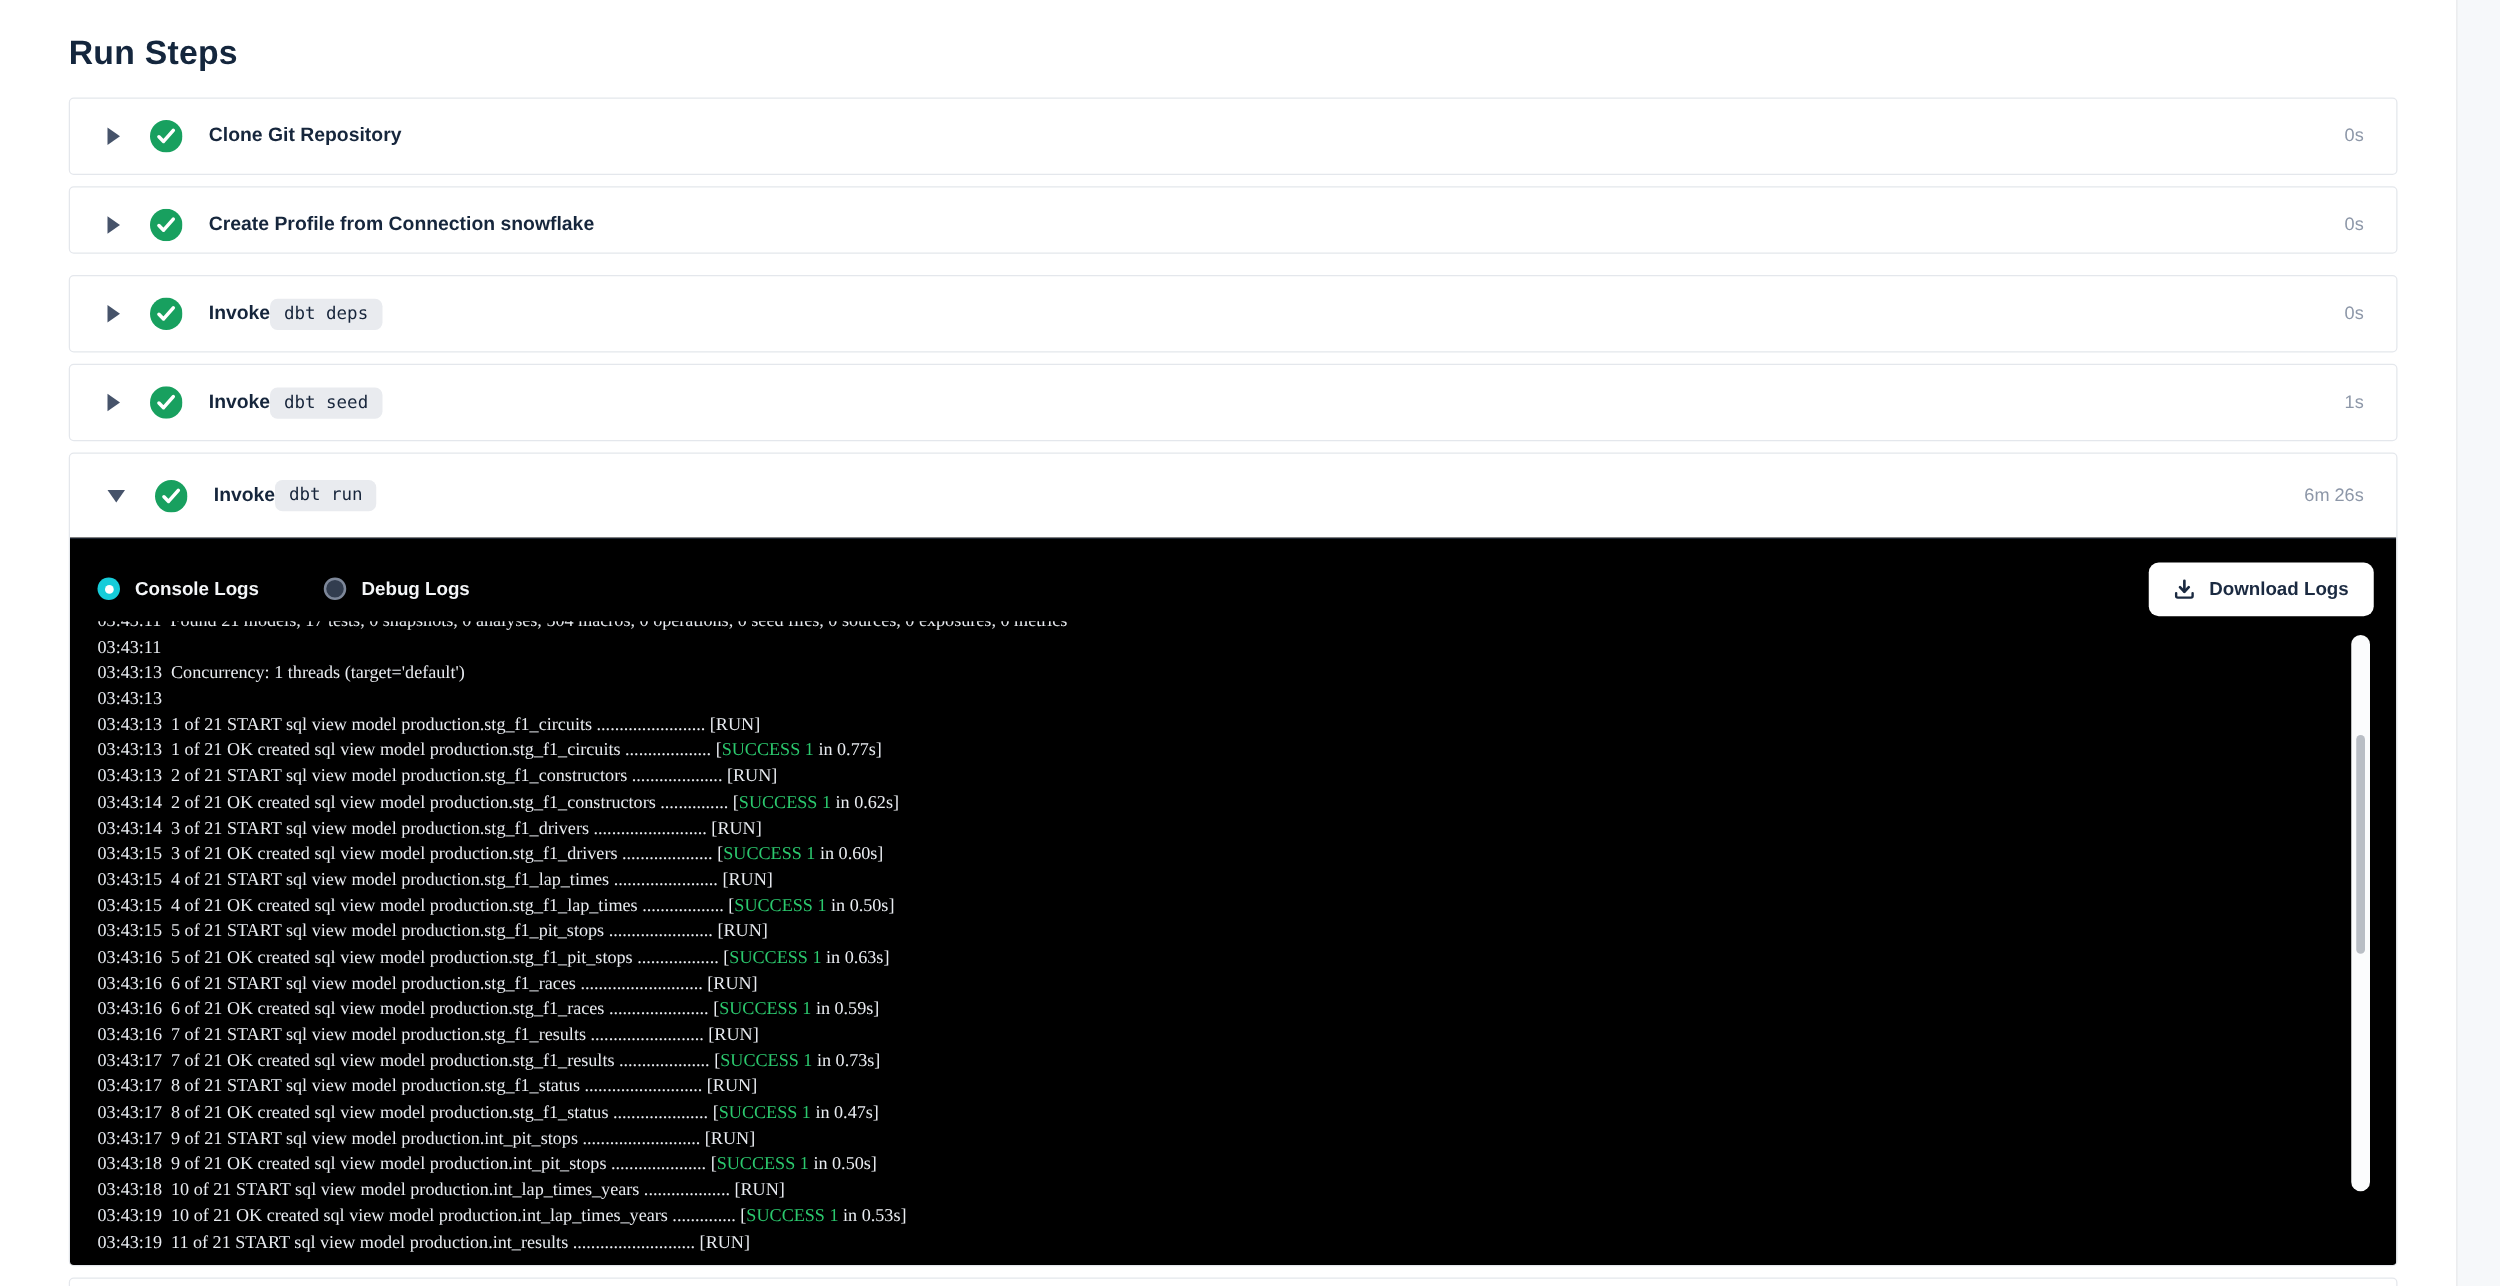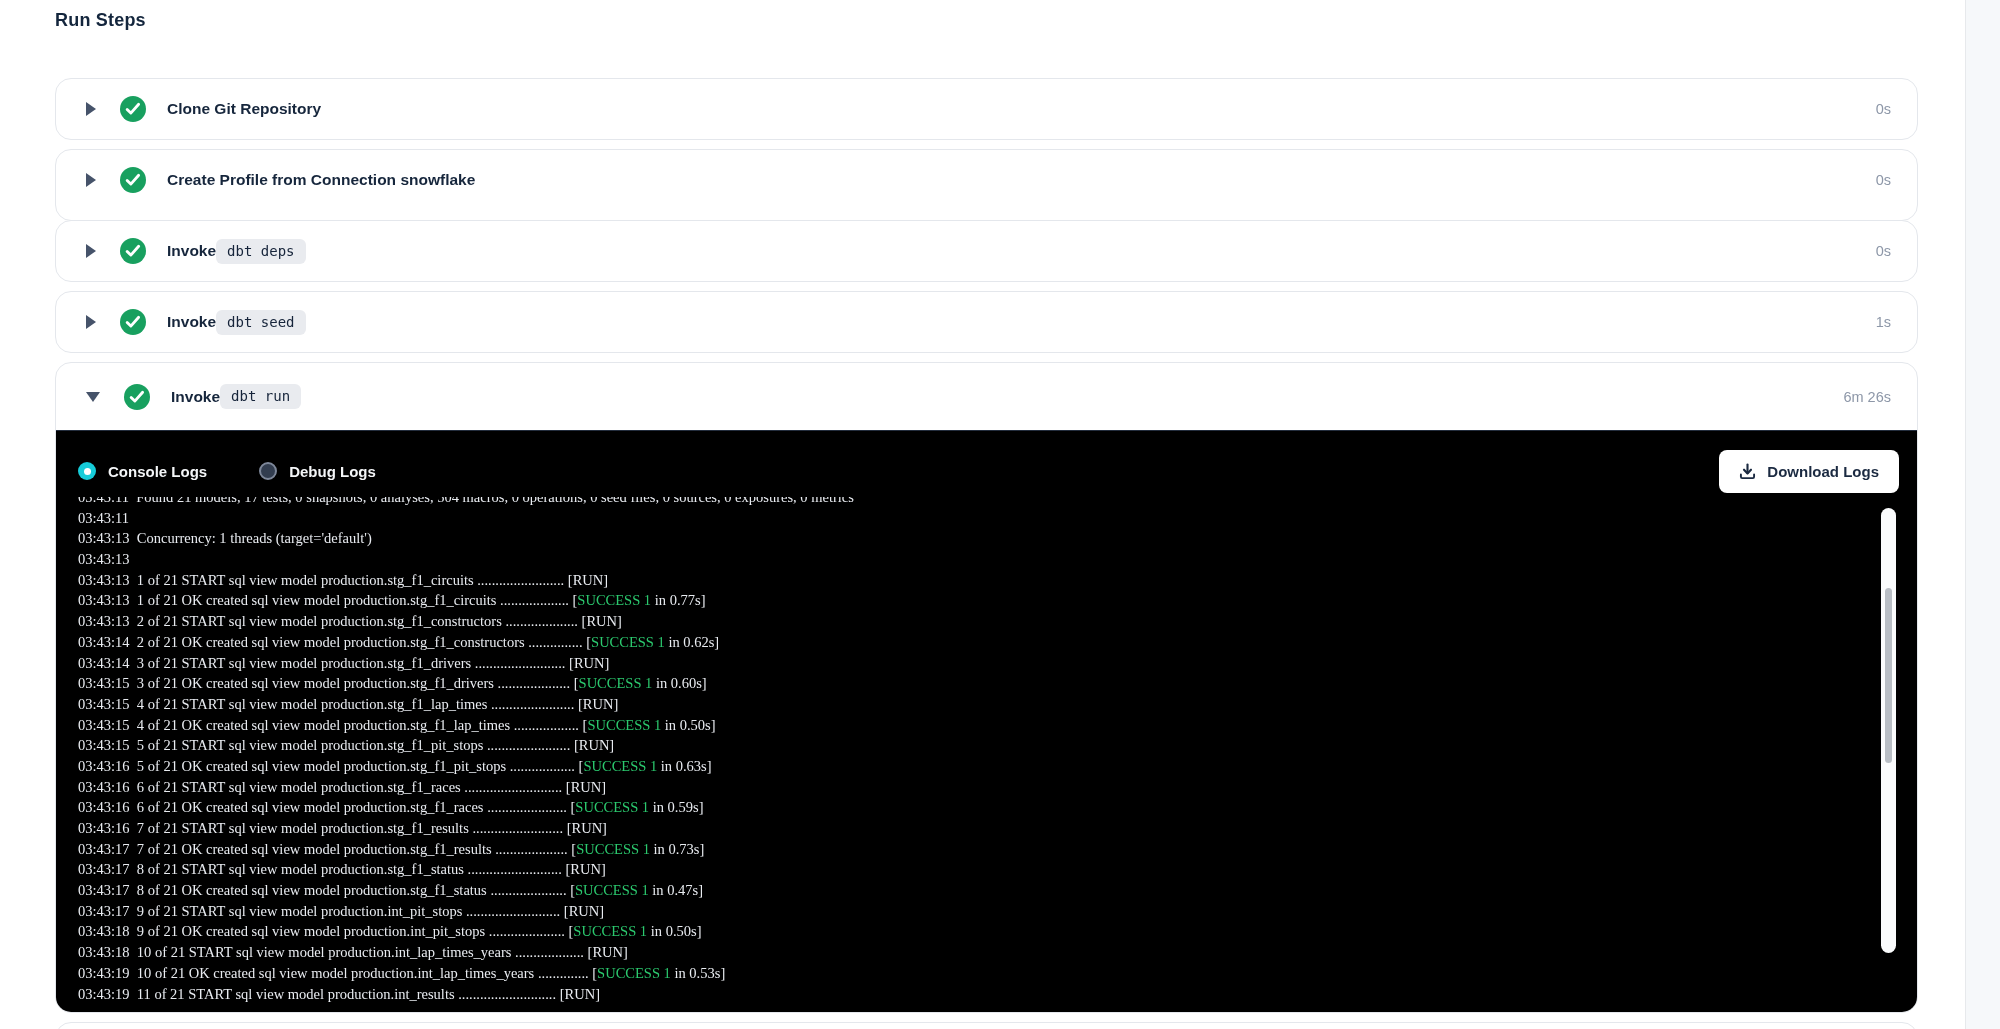--- a/index.html
+++ b/index.html
@@ -1,26 +1,26 @@
 <!DOCTYPE html>
 <html><head>
 <meta charset="utf-8">
 <style>
   html,body{margin:0;padding:0;}
   body{width:2000px;height:1029px;overflow:hidden;background:#ffffff;
        font-family:"Liberation Sans","DejaVu Sans",sans-serif;}
   .canvas{position:relative;width:2000px;height:1029px;background:#ffffff;overflow:hidden;}
 
-  .page-title{position:absolute;left:55px;top:10px;font-size:18px;font-weight:700;color:#14263d;letter-spacing:.2px;}
+  .page-title{position:absolute;left:55px;top:27px;font-size:27px;font-weight:700;color:#14263d;letter-spacing:.2px;}
 
   .gutter{position:absolute;top:0;right:0;width:34px;height:1029px;background:#f6f8fa;border-left:1px solid #e7e9ec;}
 
-  .card{position:absolute;left:55px;width:1863px;background:#fff;border:1px solid #e4e7ec;border-radius:16px;
+  .card{position:absolute;left:55px;width:1863px;background:#fff;border:1px solid #e4e7ec;border-radius:4px;
         box-sizing:border-box;overflow:hidden;}
-  .c1{top:78px;height:62px;}  .c2{top:149px;height:72px;}  .c3{top:220px;height:62px;}
+  .c1{top:78px;height:62px;}  .c2{top:149px;height:54px;}  .c3{top:220px;height:62px;}
   .c4{top:291px;height:62px;} .c5{top:362px;height:651px;} .c6{top:1022px;height:40px;}
 
   .step-row{height:60px;display:flex;align-items:center;padding:0 26px 0 30px;box-sizing:border-box;cursor:pointer;}
   .c5 .step-row{height:67px;}
 
   .caret{width:0;height:0;flex:0 0 auto;}
   .caret.right{border-top:7px solid transparent;border-bottom:7px solid transparent;border-left:10px solid #46536a;}
   .caret.down{border-left:7px solid transparent;border-right:7px solid transparent;border-top:10px solid #46536a;}
 
   .check{width:26px;height:26px;margin-left:24px;flex:0 0 auto;}

